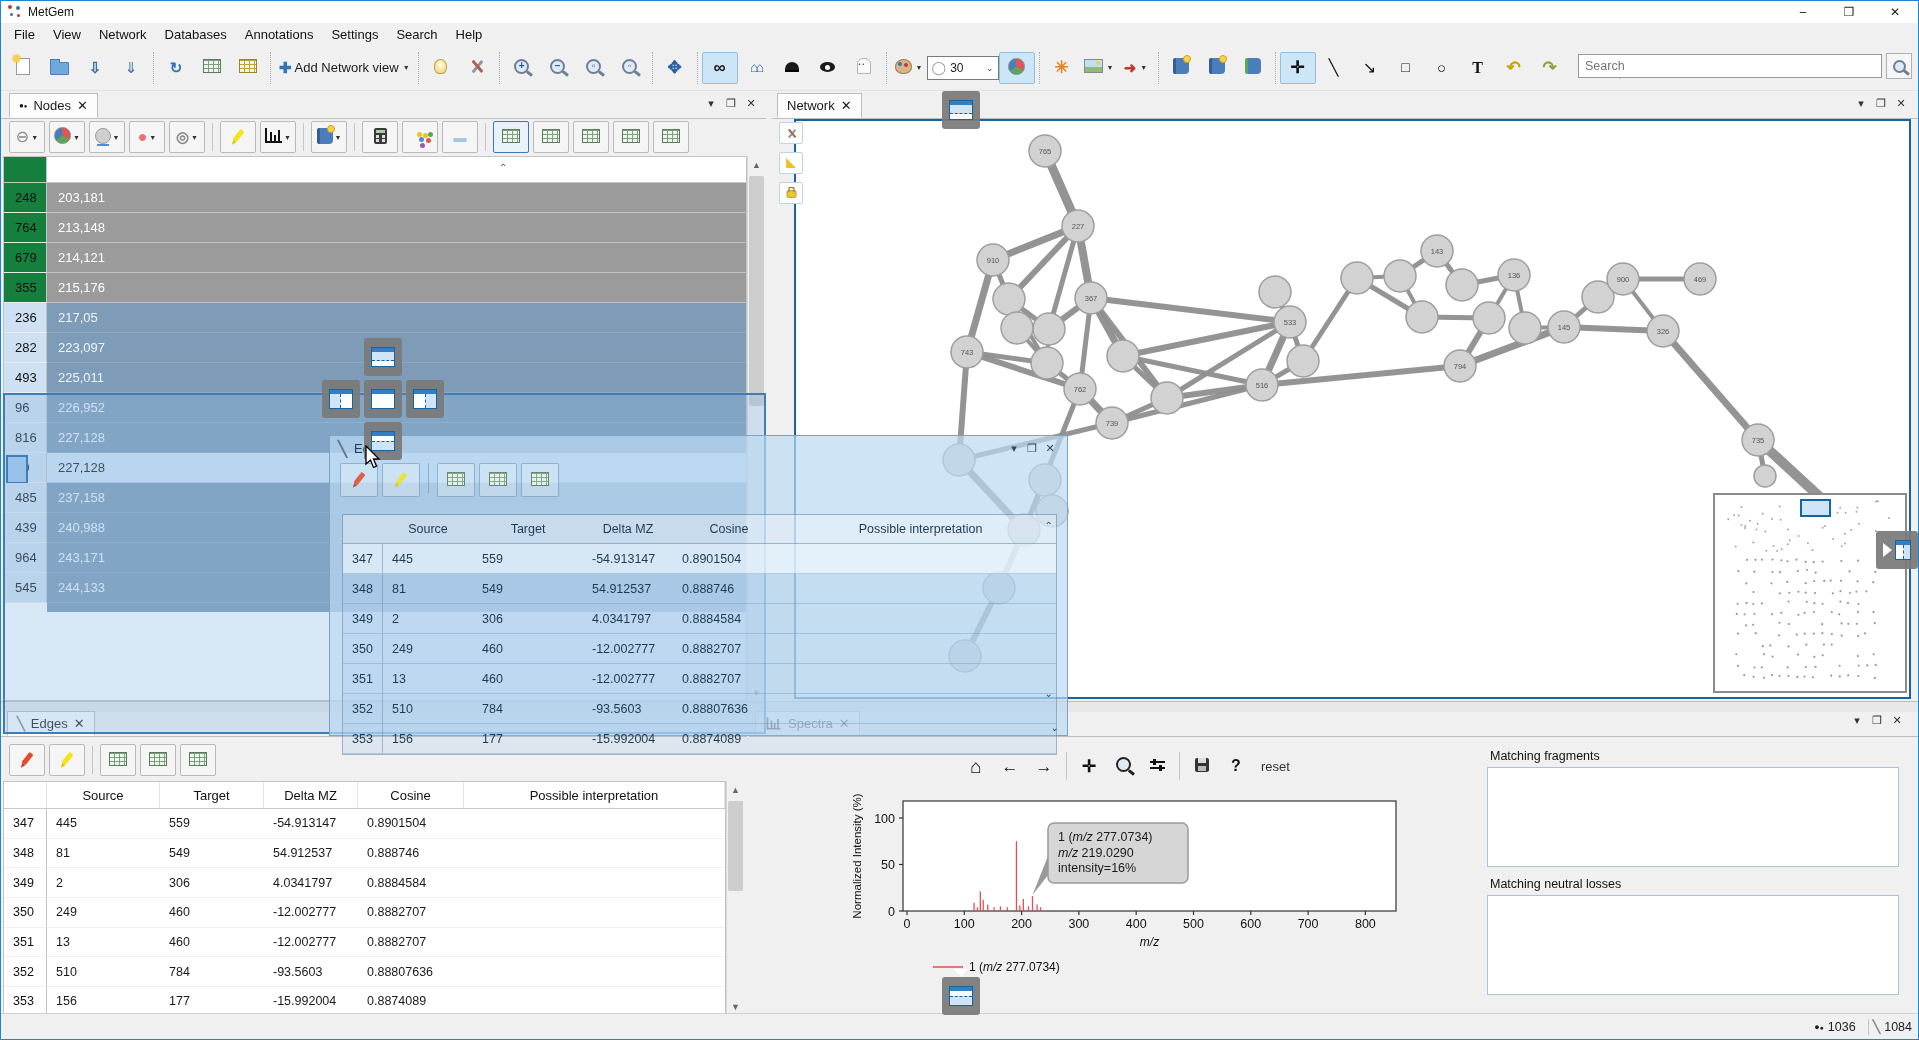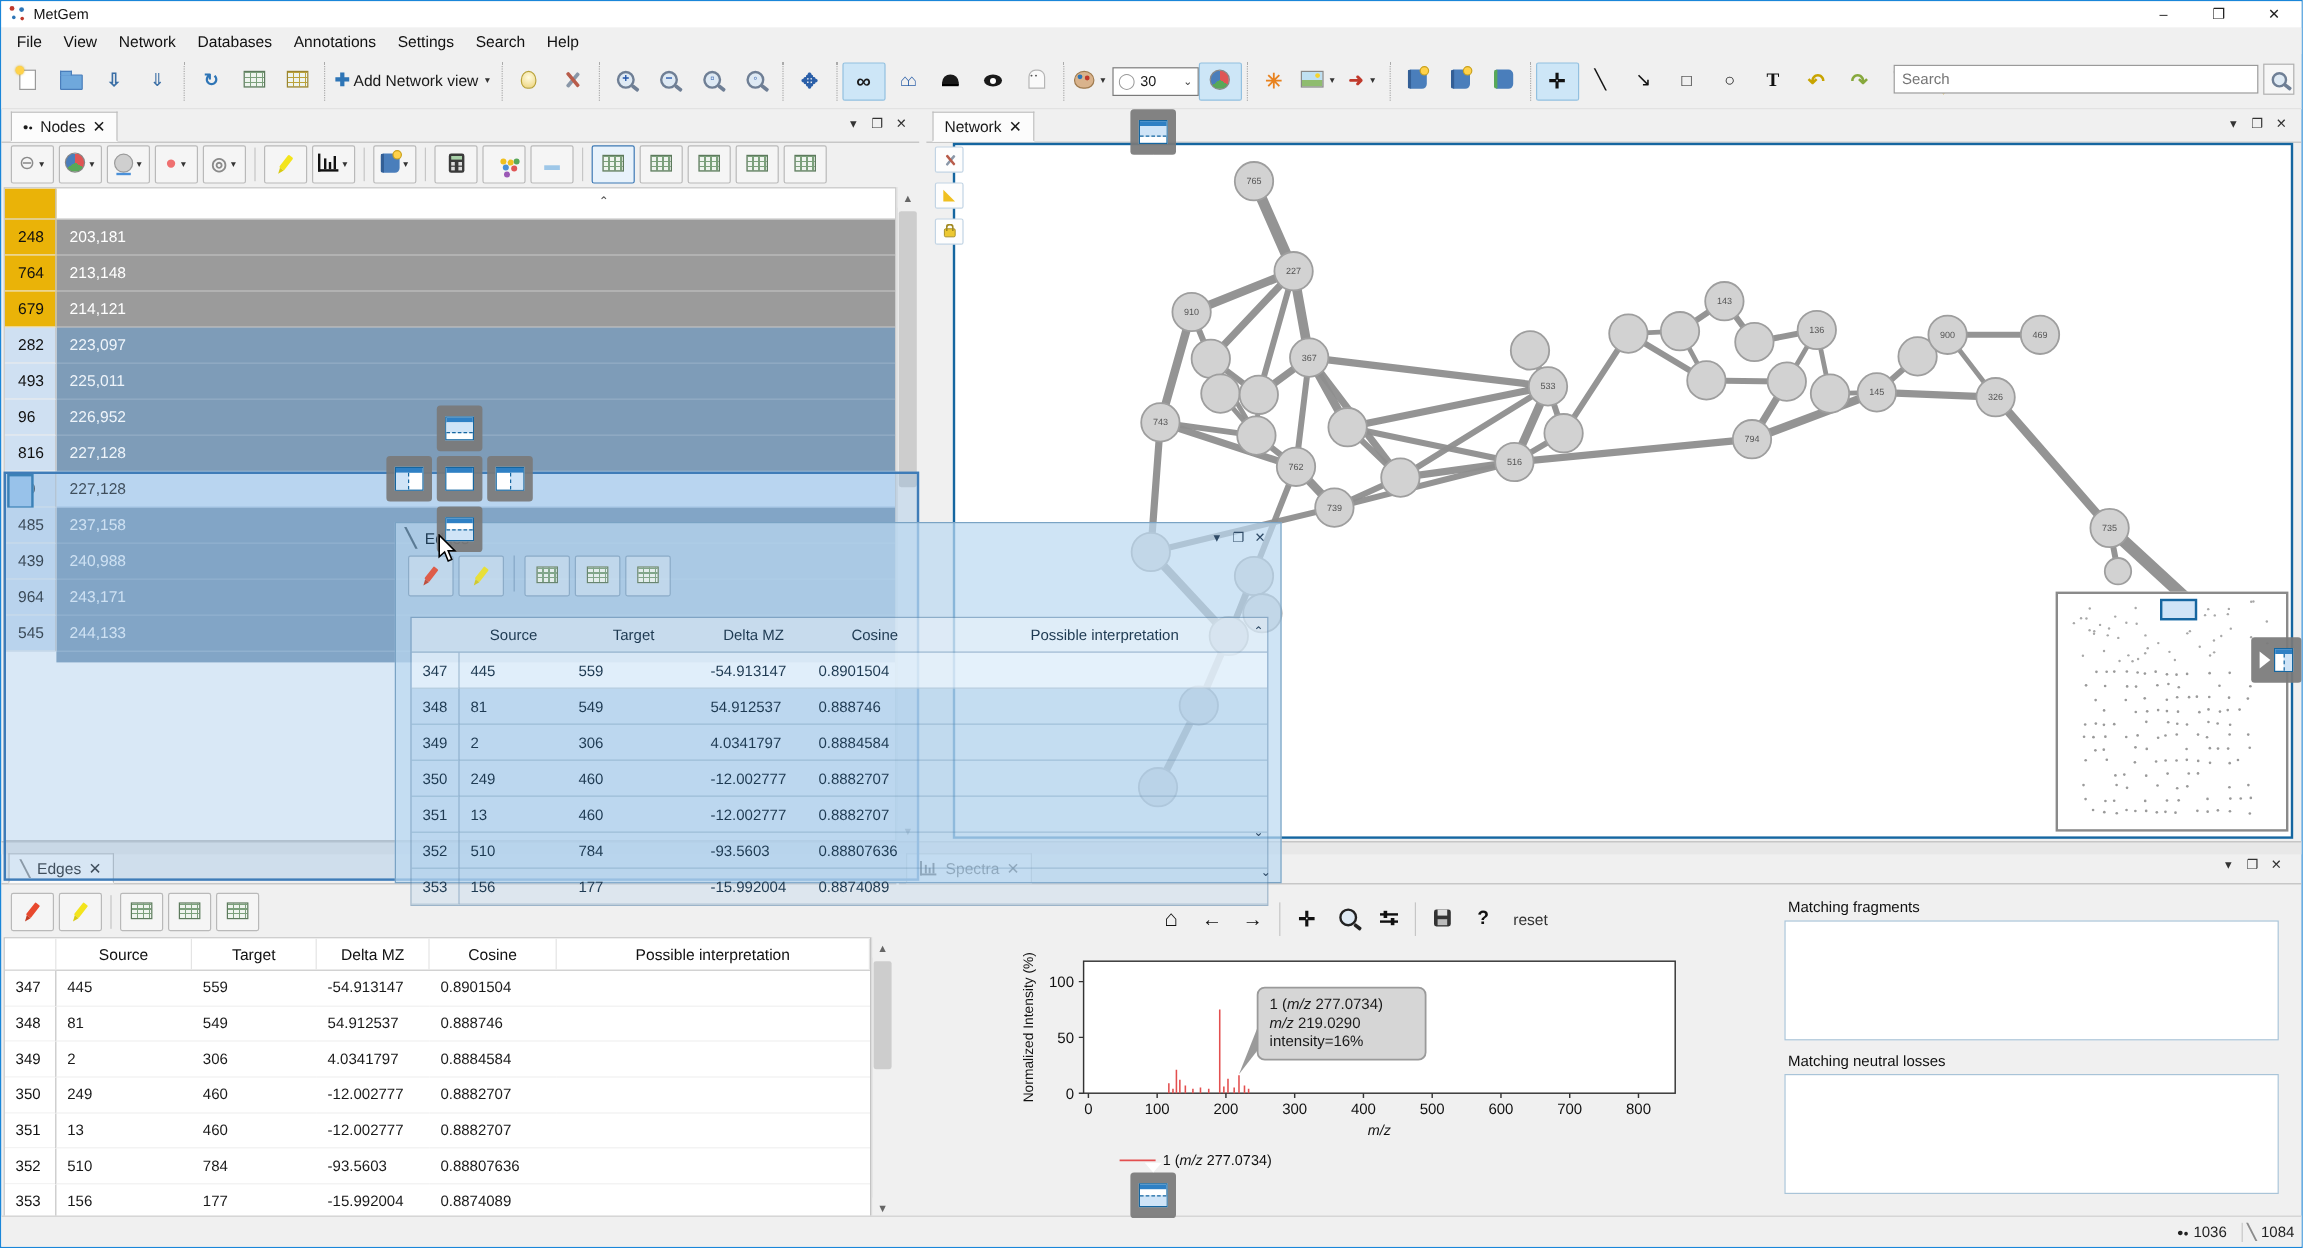--- a/index.html
+++ b/index.html
@@ -88,21 +88,21 @@
   .tabline{position:absolute;height:1px;background:#bdbdbd;}
   .dwb{width:20px;height:16px;display:flex;align-items:center;justify-content:center;font-size:11px;color:#333;}
   .ptool{display:flex;align-items:center;gap:4px;}
   .pbtn{width:34px;height:30px;border:1px solid #b9b9b9;background:#f5f5f5;border-radius:2px;display:flex;align-items:center;justify-content:center;gap:2px;}
   .pbtn.active{border-color:#3c78b4;background:#e8f2fb;}
   .pbtn .dd{font-size:9px;color:#333;}
   .psep{height:28px;border-left:1px solid #c6c6c6;margin:0 3px;}
   
   .ntable{background:#fff;border:1px solid #c4c4c4;box-sizing:border-box;overflow:hidden;}
   .nrow{display:flex;height:30px;box-sizing:border-box;}
-  .nrh{width:43px;flex:none;background:#eab308;border-right:1px solid #c4c4c4;border-bottom:1px solid #ececec;display:flex;align-items:center;padding-left:11px;box-sizing:border-box;font-size:13px;color:#111;position:relative;}
+  .nrh{width:43px;flex:none;background:#15803d;border-right:1px solid #c4c4c4;border-bottom:1px solid #ececec;display:flex;align-items:center;padding-left:11px;box-sizing:border-box;font-size:13px;color:#111;position:relative;}
   .ncell{flex:1;display:flex;align-items:center;padding-left:11px;box-sizing:border-box;border-bottom:1px solid #c2c2c2;font-size:13px;}
   .st-normal .ncell{background:#9b9b9b;color:#fff;}
   .st-selected .ncell{background:#7e9cb8;color:#eef4fa;border-bottom-color:#8fa9c2;}
   .st-selected .nrh{background:#cfe0f2;}
   .st-current .ncell{background:#cfe3f6;color:#1a1a1a;border-bottom-color:#b3cde6;}
   .st-current .nrh{background:#cfe0f2;}
   .dragbox{position:absolute;left:2px;top:2px;width:18px;height:25px;background:#9ec7ee;border:2px solid #1566a0;}
   .vscroll{background:#f0f0f0;border-left:1px solid #d8d8d8;}
   .sbtn{height:17px;display:flex;align-items:center;justify-content:center;font-size:9px;color:#666;background:#f0f0f0;}
   .sthumb{position:absolute;left:1px;right:1px;background:#cdcdcd;border-radius:2px;}
@@ -412,20 +412,28 @@
           <div class="nrh">248</div>
           <div class="ncell">203,181</div>
         </div>
         <div class="nrow st-normal">
           <div class="nrh">764</div>
           <div class="ncell">213,148</div>
         </div>
         <div class="nrow st-normal">
           <div class="nrh">679</div>
           <div class="ncell">214,121</div>
+        </div>
+        <div class="nrow st-normal">
+          <div class="nrh">355</div>
+          <div class="ncell">215,176</div>
+        </div>
+        <div class="nrow st-selected">
+          <div class="nrh">236</div>
+          <div class="ncell">217,05</div>
         </div>
         <div class="nrow st-selected">
           <div class="nrh">282</div>
           <div class="ncell">223,097</div>
         </div>
         <div class="nrow st-selected">
           <div class="nrh">493</div>
           <div class="ncell">225,011</div>
         </div>
         <div class="nrow st-selected">

